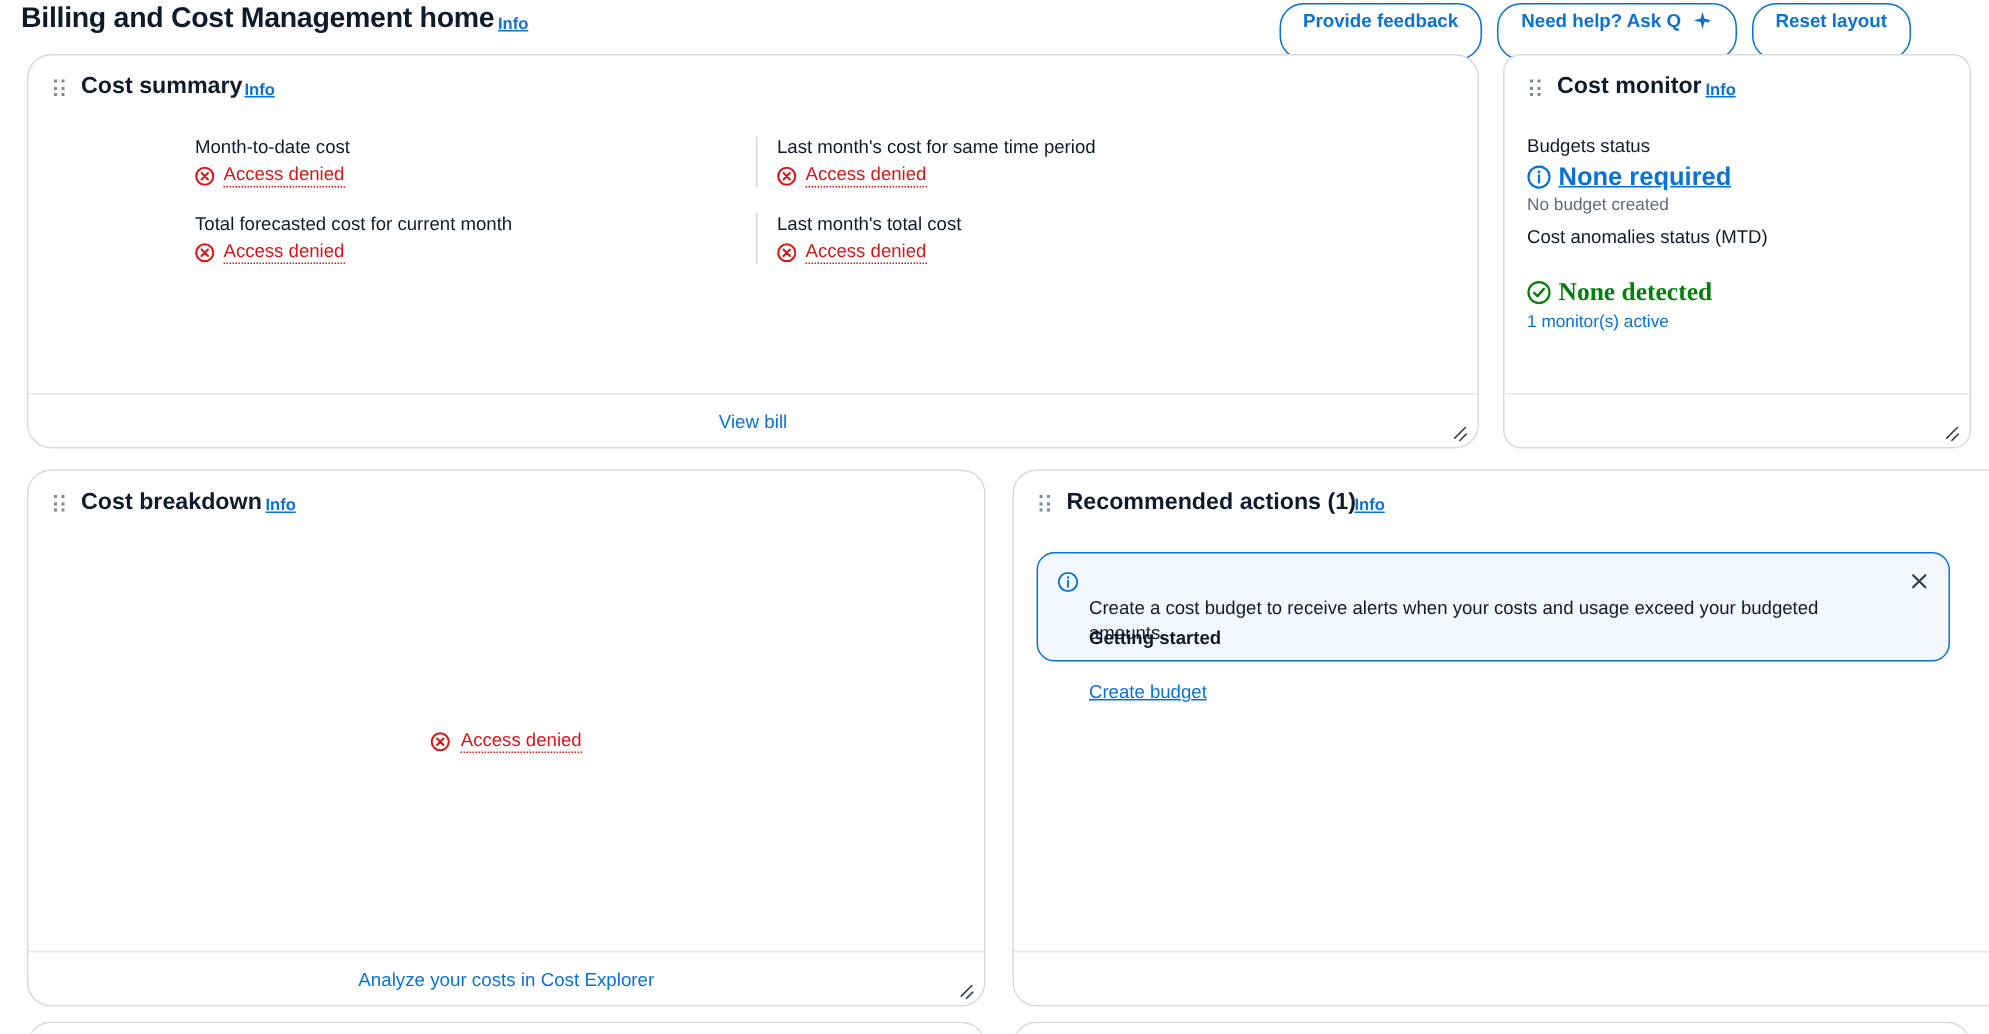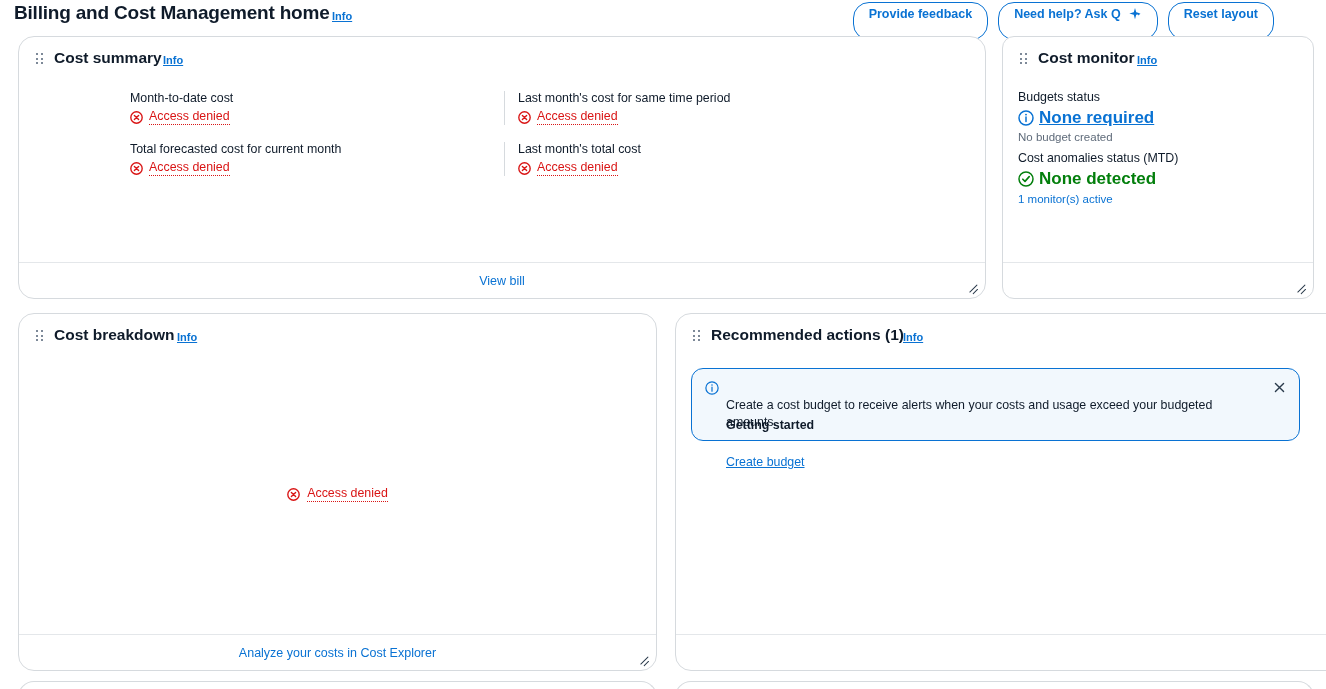--- a/index.html
+++ b/index.html
@@ -280,21 +280,21 @@
           <circle cx="8" cy="4.6" r="0.95" fill="#0972d3"></circle>
           <path d="M8 6.9 L8 11.6" stroke="#0972d3" stroke-width="1.5" stroke-linecap="round"></path>
         </svg>
         <span class="txt">None required</span>
       </div>
 
       <div class="cm-sub" style="margin-top:1px;">No budget created</div>
 
       <div class="cm-label" style="margin-top:5px;">Cost anomalies status (MTD)</div>
 
-      <div class="cm-status-green" style="margin-top:1px;">
+      <div class="cm-status-green" style="margin-top:17px;font-family:Liberation Serif, serif;">
         <svg width="16" height="16" viewBox="0 0 16 16">
           <circle cx="8" cy="8" r="7" fill="none" stroke="#037f0c" stroke-width="1.5"></circle>
           <path d="M4.8 8.2 L7 10.4 L11.2 5.6" fill="none" stroke="#037f0c" stroke-width="1.6" stroke-linecap="round" stroke-linejoin="round"></path>
         </svg>
         <span class="txt">None detected</span>
       </div>
 
       <div class="cm-sub-link" style="margin-top:2px;">1 monitor(s) active</div>
     </div>
 

